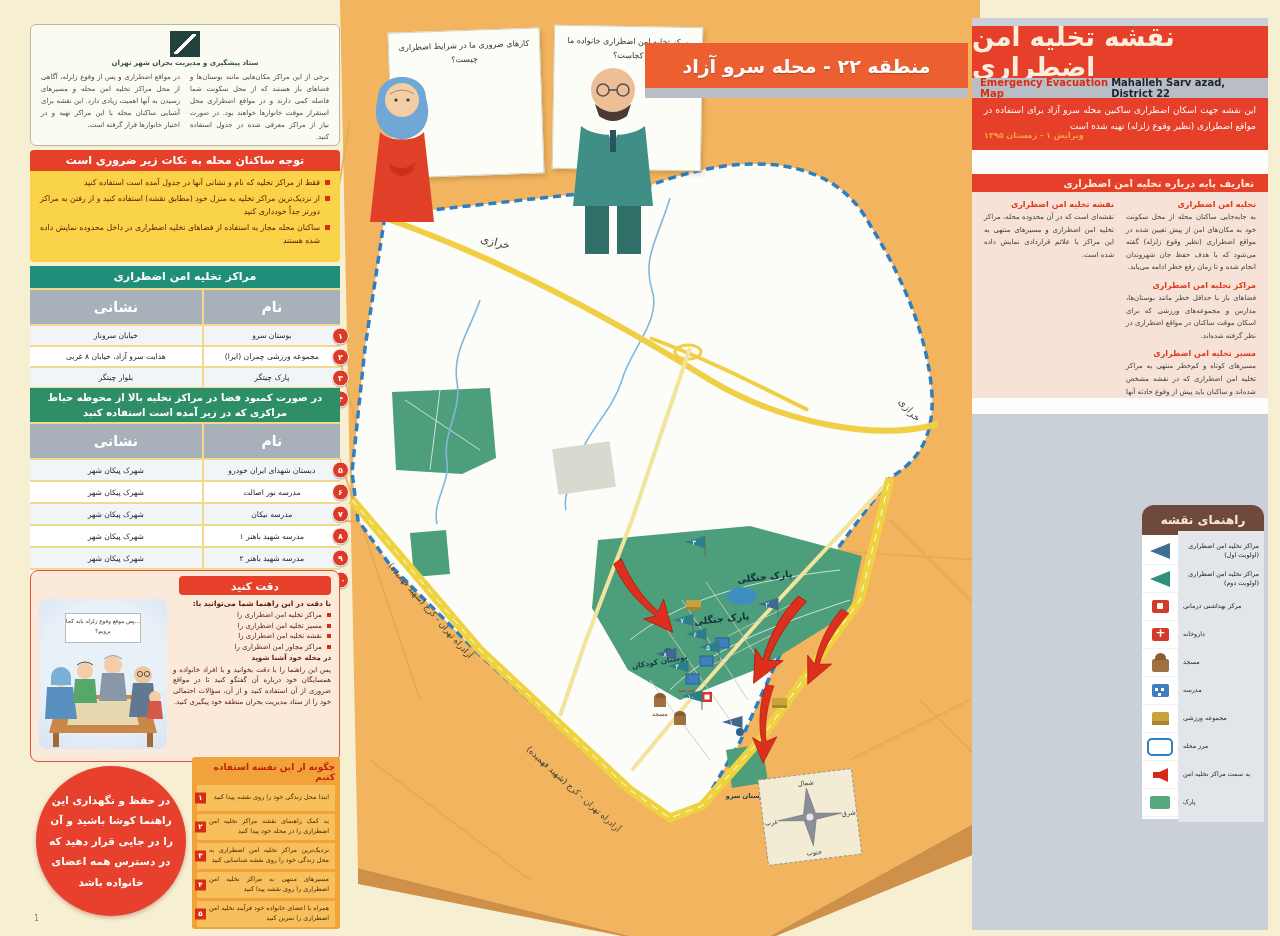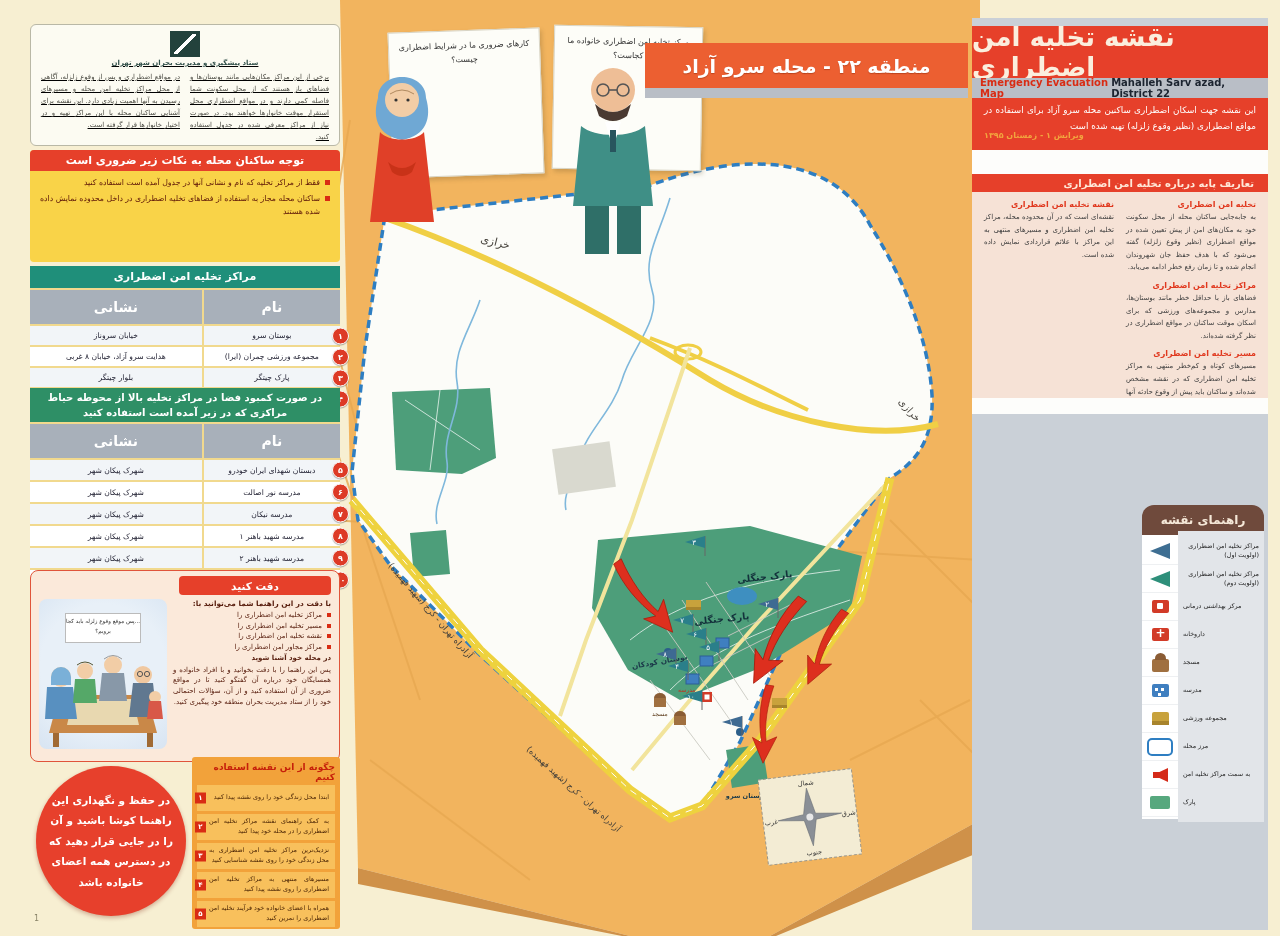--- a/index.html
+++ b/index.html
@@ -303,33 +303,34 @@
     <circle cx="48" cy="34" r="6" fill="none" stroke="#555" stroke-width="1.6"></circle>
     <circle cx="68" cy="34" r="6" fill="none" stroke="#555" stroke-width="1.6"></circle>
     <line x1="54" y1="34" x2="62" y2="34" stroke="#555" stroke-width="1.6"></line>
     <path d="M 26,70 L 18,150 L 98,150 L 90,70 C 76,82 40,82 26,70 Z" fill="#3f8f86"></path>
     <polygon points="50,66 66,66 58,92" fill="#fff"></polygon>
     <rect x="55" y="74" width="6" height="22" fill="#28555e"></rect>
     <rect x="30" y="150" width="24" height="48" fill="#2f6f68"></rect>
     <rect x="62" y="150" width="24" height="48" fill="#2f6f68"></rect>
   </svg>
 
-  <div class="abs org-box" style="z-index:5;text-decoration:underline;">
+  <div class="abs org-box" style="z-index:5;">
     <div class="org-logo"></div>
     <div class="org-name">ستاد پیشگیری و مدیریت بحران شهر تهران</div>
     <div class="org-cols">
       <p>برخی از این مراکز مکان‌هایی مانند بوستان‌ها و فضاهای باز هستند که از محل سکونت شما فاصله کمی دارند و در مواقع اضطراری محل استقرار موقت خانوارها خواهند بود. در صورت نیاز از مراکز معرفی شده در جدول استفاده کنید.</p>
       <p>در مواقع اضطراری و پس از وقوع زلزله، آگاهی از محل مراکز تخلیه امن محله و مسیرهای رسیدن به آنها اهمیت زیادی دارد. این نقشه برای آشنایی ساکنان محله با این مراکز تهیه و در اختیار خانوارها قرار گرفته است.</p>
     </div>
   </div>
 
   <div class="abs notice" style="z-index:5;">
     <div class="notice-h">توجه ساکنان محله به نکات زیر ضروری است</div>
     <ul>
       <li>فقط از مراکز تخلیه که نام و نشانی آنها در جدول آمده است استفاده کنید</li>
+      <li>از نزدیک‌ترین مراکز تخلیه به منزل خود (مطابق نقشه) استفاده کنید و از رفتن به مراکز دورتر جداً خودداری کنید</li>
       <li>ساکنان محله مجاز به استفاده از فضاهای تخلیه اضطراری در داخل محدوده نمایش داده شده هستند</li>
     </ul>
   </div>
 
   <div class="abs tbl" style="top:266px;z-index:5;">
     <div class="tbl-h" style="height:22px;">مراکز تخلیه امن اضطراری</div>
     <div class="colrow">
       <div class="c-name">نام</div>
       <div class="c-addr">نشانی</div>
     </div>

